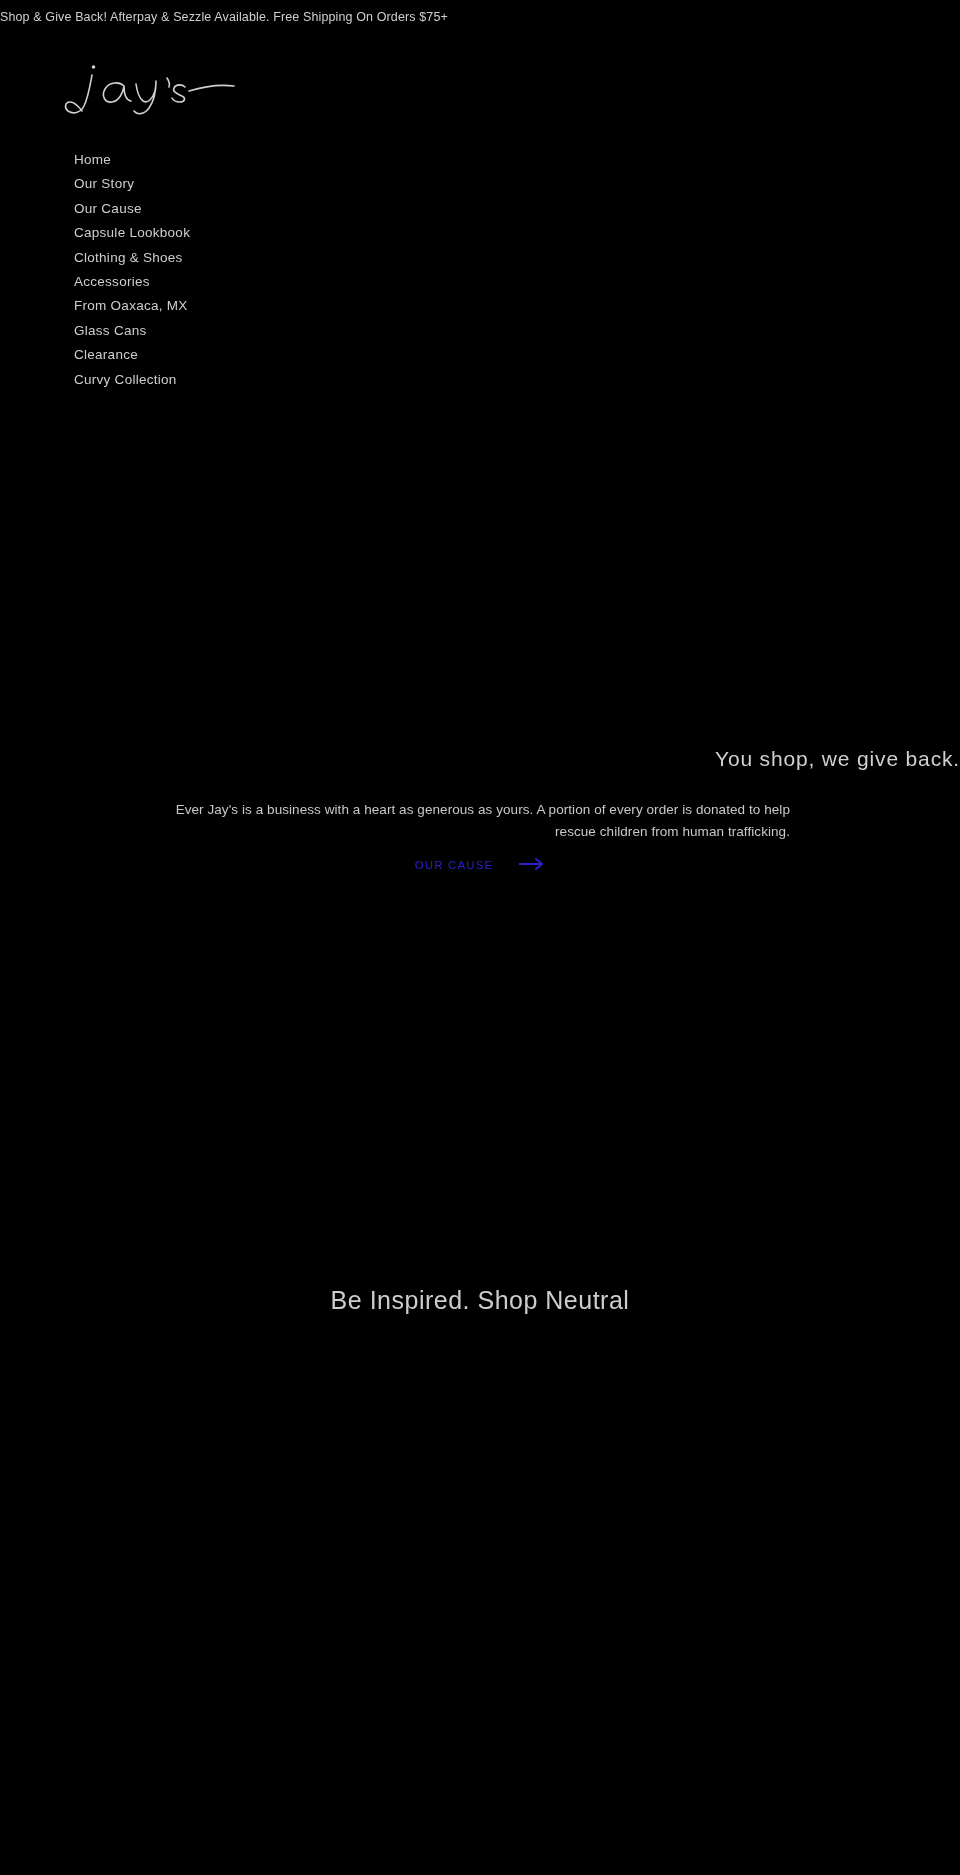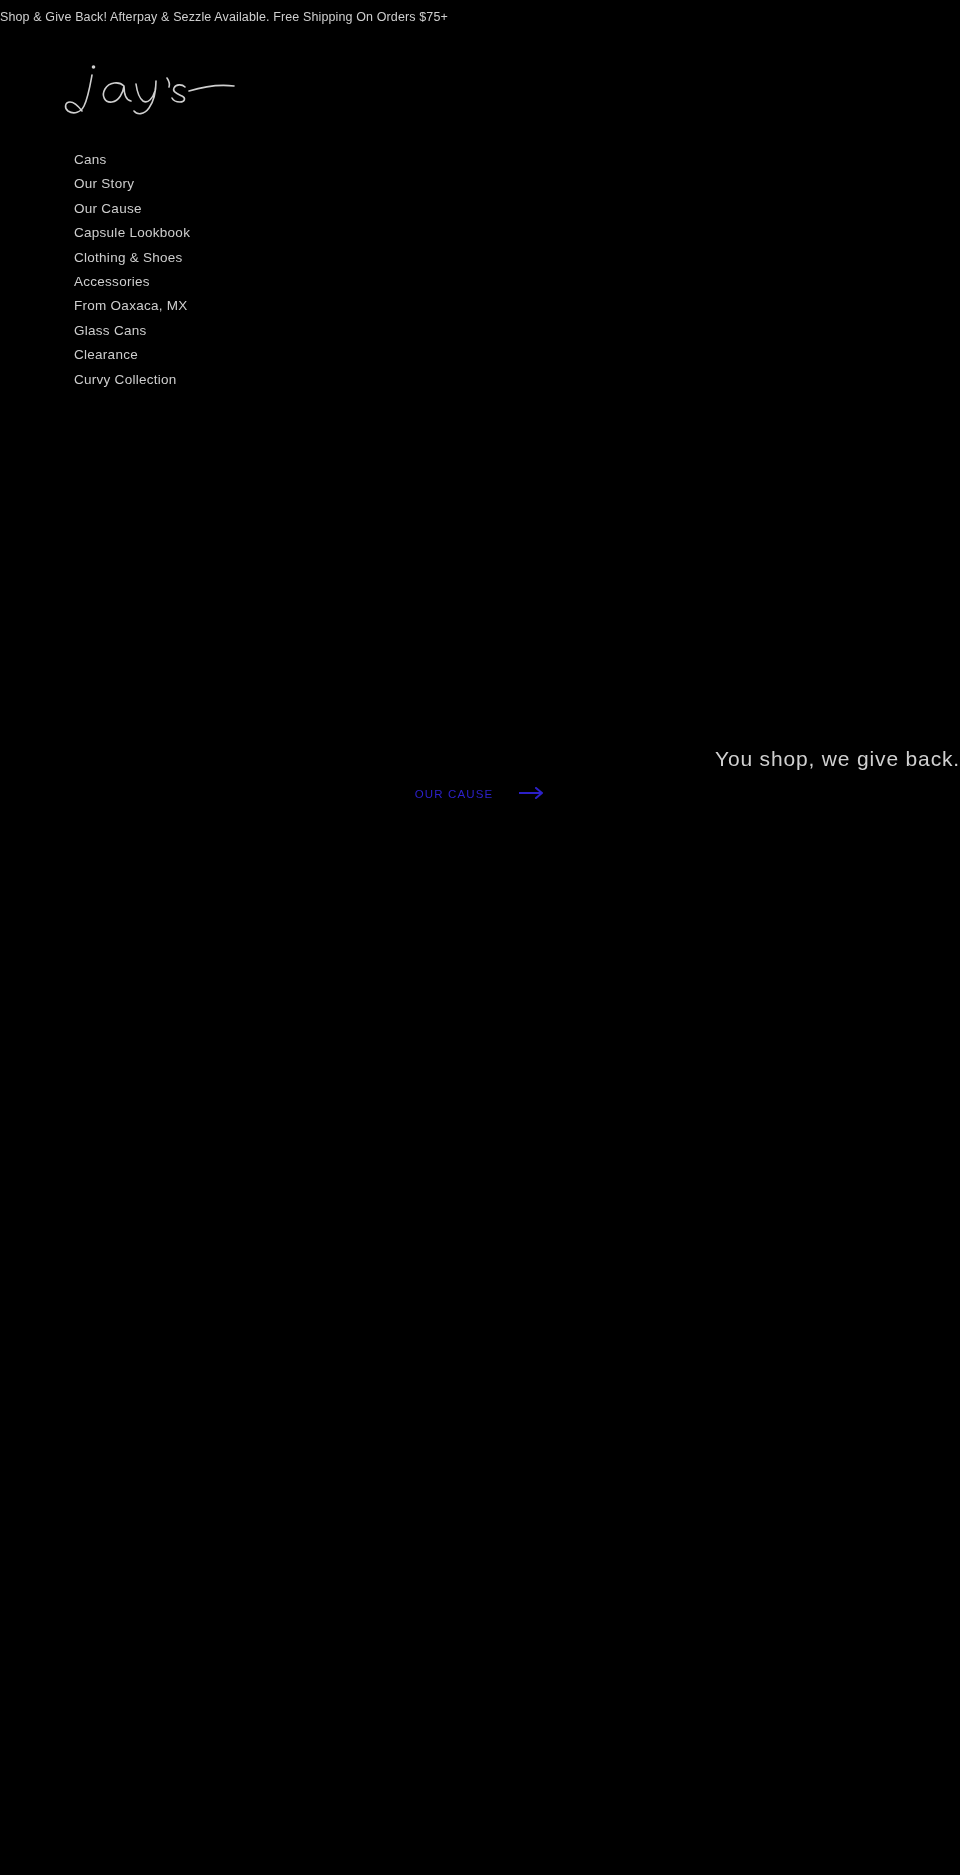--- a/index.html
+++ b/index.html
@@ -163,48 +163,49 @@
           <path d="M133 31 C130 28 124 28 122 32 C120 36 126 38 130 40 C134 42 133 46 128 46 C124 46 121 44 120 42"></path>
 
           <path d="M137 35 C150 31 166 28 182 30"></path>
         </g>
       </svg>
     </span>
   </a>
 </header>
 
 <nav class="main-nav">
-  <a class="nav-item" href="#">Cans</a>
+  <a class="nav-item" href="#">Home</a>
   <a class="nav-item" href="#">Our Story</a>
   <a class="nav-item" href="#">Our Cause</a>
   <a class="nav-item" href="#">Capsule Lookbook</a>
   <a class="nav-item" href="#">Clothing &amp; Shoes</a>
   <a class="nav-item" href="#">Accessories</a>
   <a class="nav-item" href="#">From Oaxaca, MX</a>
   <a class="nav-item" href="#">Glass Cans</a>
   <a class="nav-item" href="#">Clearance</a>
   <a class="nav-item" href="#">Curvy Collection</a>
 </nav>
 
 <div class="media-block" id="hero-media"></div>
 <div class="media-block" id="mid-media"></div>
 <div class="media-block" id="lower-media"></div>
 
 <section class="giveback-section">
   <h2 class="giveback-title">You shop, we give back.</h2>
 
+  <p class="giveback-body">Ever Jay's is a business with a heart as generous as yours. A portion of every order is donated to help rescue children from human trafficking.</p>
 
   <div class="giveback-cta-row">
     <a class="giveback-link" href="#">Our Cause</a>
     <span class="arrow-icon">
       <svg width="26" height="12" viewBox="0 0 26 12" fill="none" xmlns="http://www.w3.org/2000/svg" aria-hidden="true">
         <path d="M0 6 H22" stroke="#2c20c8" stroke-width="2"></path>
         <path d="M17 1 L23 6 L17 11" stroke="#2c20c8" stroke-width="2" fill="none" stroke-linecap="round" stroke-linejoin="round"></path>
       </svg>
     </span>
   </div>
 </section>
 
 <section class="capsule-section">
   <h2 class="capsule-heading">
-    <br>
+    <span>Be Inspired. Shop Neutral</span><br>
   </h2>
 </section>
 
 </body></html>

